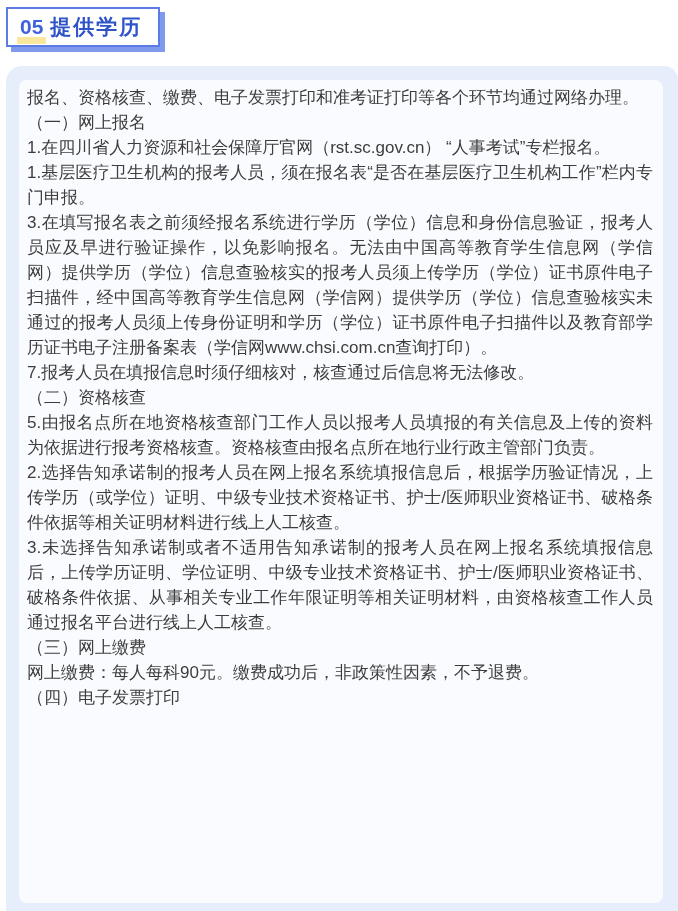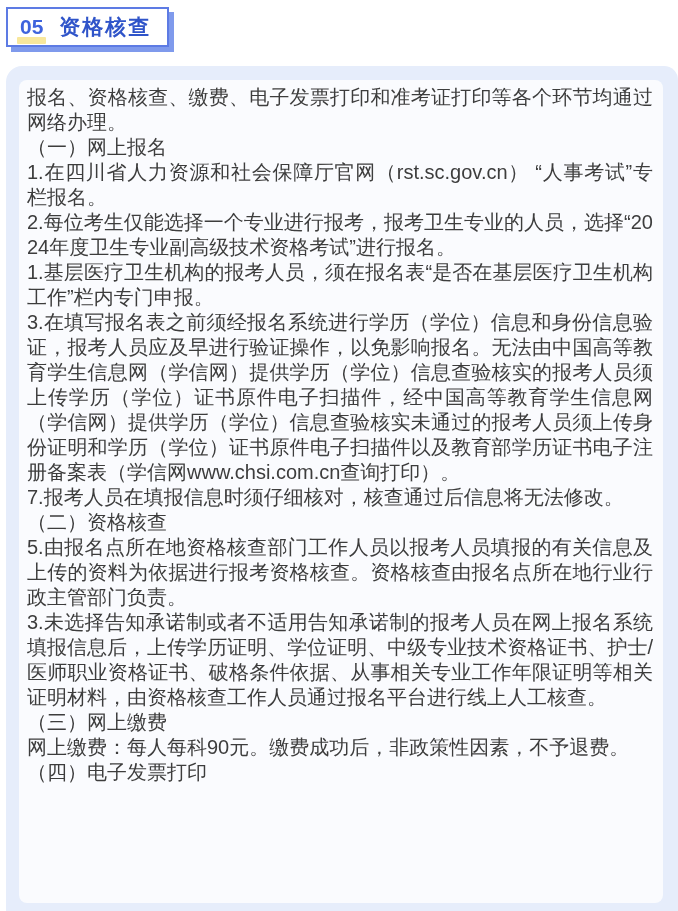--- a/index.html
+++ b/index.html
@@ -10,21 +10,21 @@
     overflow:hidden;
     position:relative;
   }
   
   .badge{
     position:absolute;left:6px;top:7px;
     background:#ffffff;
     border:2px solid #5d7be4;
     box-shadow:5px 5px 0 0 #7f9aec;
     padding:6px 16px 6px 10px;
-    display:flex;align-items:center;gap:14px;
+    display:flex;align-items:center;gap:5px;
     z-index:2;
   }
   .badge-num{
     position:relative;
     font-size:21px;font-weight:bold;color:#3e63dd;
     line-height:24px;
     padding:0 2px;
   }
   .badge-num .hl{
     position:absolute;left:-1px;right:-1px;bottom:-5px;height:7px;
@@ -41,52 +41,52 @@
     border-radius:16px 14px 0 0;
   }
   .panel{
     position:absolute;left:13px;top:14px;right:15px;bottom:8px;
     background:#fafbfe;
     border-radius:8px;
     overflow:hidden;
   }
   .textblock{
     padding:5px 10px 0 8px;
-    font-size:20px;
+    font-size:17px;
     line-height:25px;
     color:#3d3d3d;
   }
   .textblock p{
     margin:0;
     text-align:justify;
     word-break:break-all;
   }
 </style>
 </head>
 <body>
 
 <div class="badge">
   <span class="badge-num">
     <span>05</span>
     <span class="hl"></span>
   </span>
-  <span class="badge-title">资格核查</span>
+  <span class="badge-title">提供学历</span>
 </div>
 
 <div class="card">
   <div class="panel">
     <div class="textblock">
       <p>报名、资格核查、缴费、电子发票打印和准考证打印等各个环节均通过网络办理。</p>
       <p>（一）网上报名</p>
       <p>1.在四川省人力资源和社会保障厅官网（rst.sc.gov.cn） “人事考试”专栏报名。</p>
-      <p>2.每位考生仅能选择一个专业进行报考，报考卫生专业的人员，选择“2024年度卫生专业副高级技术资格考试”进行报名。</p>
       <p>1.基层医疗卫生机构的报考人员，须在报名表“是否在基层医疗卫生机构工作”栏内专门申报。</p>
       <p>3.在填写报名表之前须经报名系统进行学历（学位）信息和身份信息验证，报考人员应及早进行验证操作，以免影响报名。无法由中国高等教育学生信息网（学信网）提供学历（学位）信息查验核实的报考人员须上传学历（学位）证书原件电子扫描件，经中国高等教育学生信息网（学信网）提供学历（学位）信息查验核实未通过的报考人员须上传身份证明和学历（学位）证书原件电子扫描件以及教育部学历证书电子注册备案表（学信网www.chsi.com.cn查询打印）。</p>
       <p>7.报考人员在填报信息时须仔细核对，核查通过后信息将无法修改。</p>
       <p>（二）资格核查</p>
       <p>5.由报名点所在地资格核查部门工作人员以报考人员填报的有关信息及上传的资料为依据进行报考资格核查。资格核查由报名点所在地行业行政主管部门负责。</p>
+      <p>2.选择告知承诺制的报考人员在网上报名系统填报信息后，根据学历验证情况，上传学历（或学位）证明、中级专业技术资格证书、护士/医师职业资格证书、破格条件依据等相关证明材料进行线上人工核查。</p>
       <p>3.未选择告知承诺制或者不适用告知承诺制的报考人员在网上报名系统填报信息后，上传学历证明、学位证明、中级专业技术资格证书、护士/医师职业资格证书、破格条件依据、从事相关专业工作年限证明等相关证明材料，由资格核查工作人员通过报名平台进行线上人工核查。</p>
       <p>（三）网上缴费</p>
       <p>网上缴费：每人每科90元。缴费成功后，非政策性因素，不予退费。</p>
       <p>（四）电子发票打印</p>
     </div>
   </div>
 </div>
 
 </body></html>

